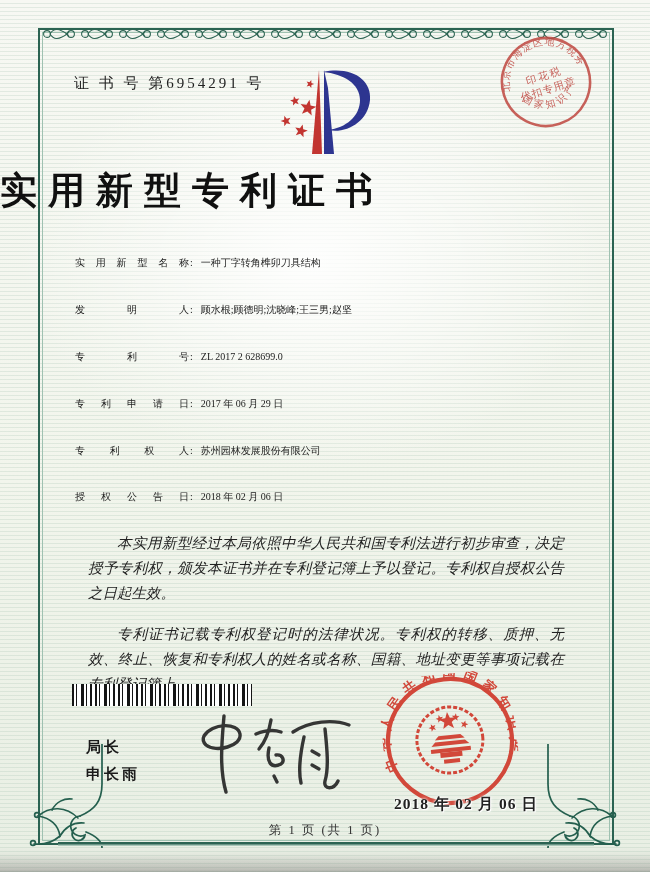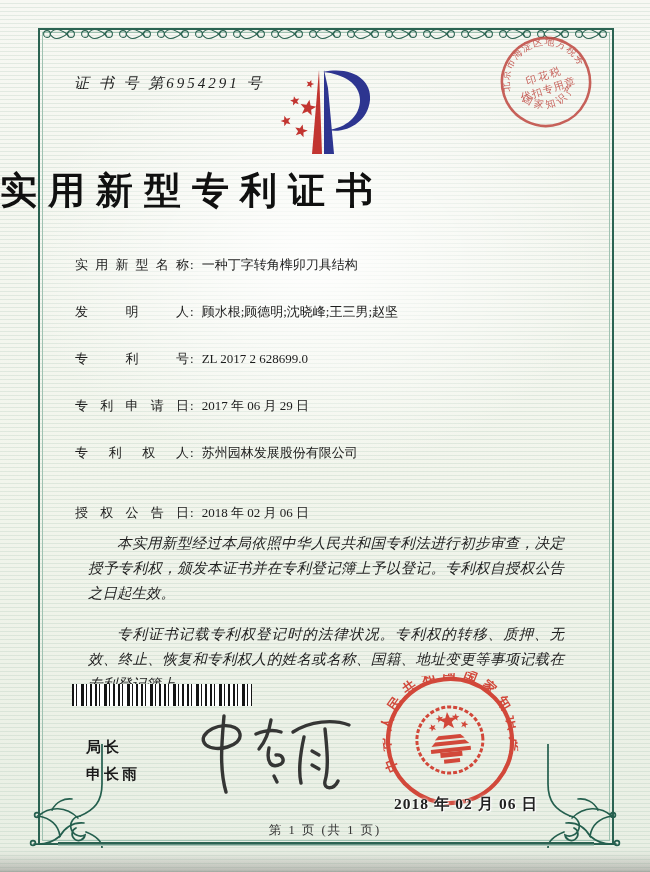--- a/index.html
+++ b/index.html
@@ -16,30 +16,30 @@
   
   .frame{position:absolute;left:38px;top:28px;right:36px;bottom:27px;border:2px solid #2b6352;}
   .frame::before{content:"";position:absolute;inset:2px;border:1px solid #9fc1b1;pointer-events:none;}
   .top-scroll{position:absolute;left:40px;top:26px;width:570px;height:16px;}
   .corner-flourish{position:absolute;width:88px;height:104px;}
   .corner-flourish.left{left:22px;top:744px;}
   .corner-flourish.right{left:540px;top:744px;transform:scaleX(-1);}
   .bottom-rule{position:absolute;left:58px;top:842px;width:536px;height:4px;
     background:linear-gradient(180deg,#2b6352 0 2px,#a9c6b8 3px 4px);}
   
-  .cert-no{position:absolute;left:74px;top:74px;font-size:15px;letter-spacing:3px;color:#222;font-style:italic;}
+  .cert-no{position:absolute;left:74px;top:74px;font-size:15px;letter-spacing:3px;color:#222;}
   .logo{position:absolute;left:268px;top:58px;}
   .tax-stamp{position:absolute;left:496px;top:32px;transform:rotate(-18deg);opacity:.85;}
   .title{position:absolute;left:0;width:650px;top:166px;
     font-size:37px;font-weight:bold;letter-spacing:11px;color:#101010;}
   
-  .field{position:absolute;left:75px;width:500px;font-size:13px;white-space:nowrap;}
+  .field{position:absolute;left:75px;width:500px;font-size:10px;white-space:nowrap;}
   .field .lbl{display:inline-block;width:114px;text-align:justify;text-align-last:justify;-moz-text-align-last:justify;}
   .field .colon{display:inline-block;margin:0 8px 0 1px;}
-  .f0{top:256px}.f1{top:303px}.f2{top:350px}.f3{top:397px}.f4{top:444px}.f5{top:504px}
+  .f0{top:256px}.f1{top:303px}.f2{top:350px}.f3{top:397px}.f4{top:444px}.f5{top:490px}
   
   .legal{position:absolute;left:72px;top:515px;width:508px;font-size:14.5px;line-height:25px;
     text-align:justify;font-style:italic;color:#222;}
   .legal p{margin:16px;text-indent:2em;}
   
   .barcode{position:absolute;left:72px;top:684px;width:180px;height:22px;background-color:#fff;
     background-image:repeating-linear-gradient(90deg,
       #151515 0 2px,transparent 2px 4px,
       #151515 4px 5px,transparent 5px 9px,
       #151515 9px 12px,transparent 12px 14px,

